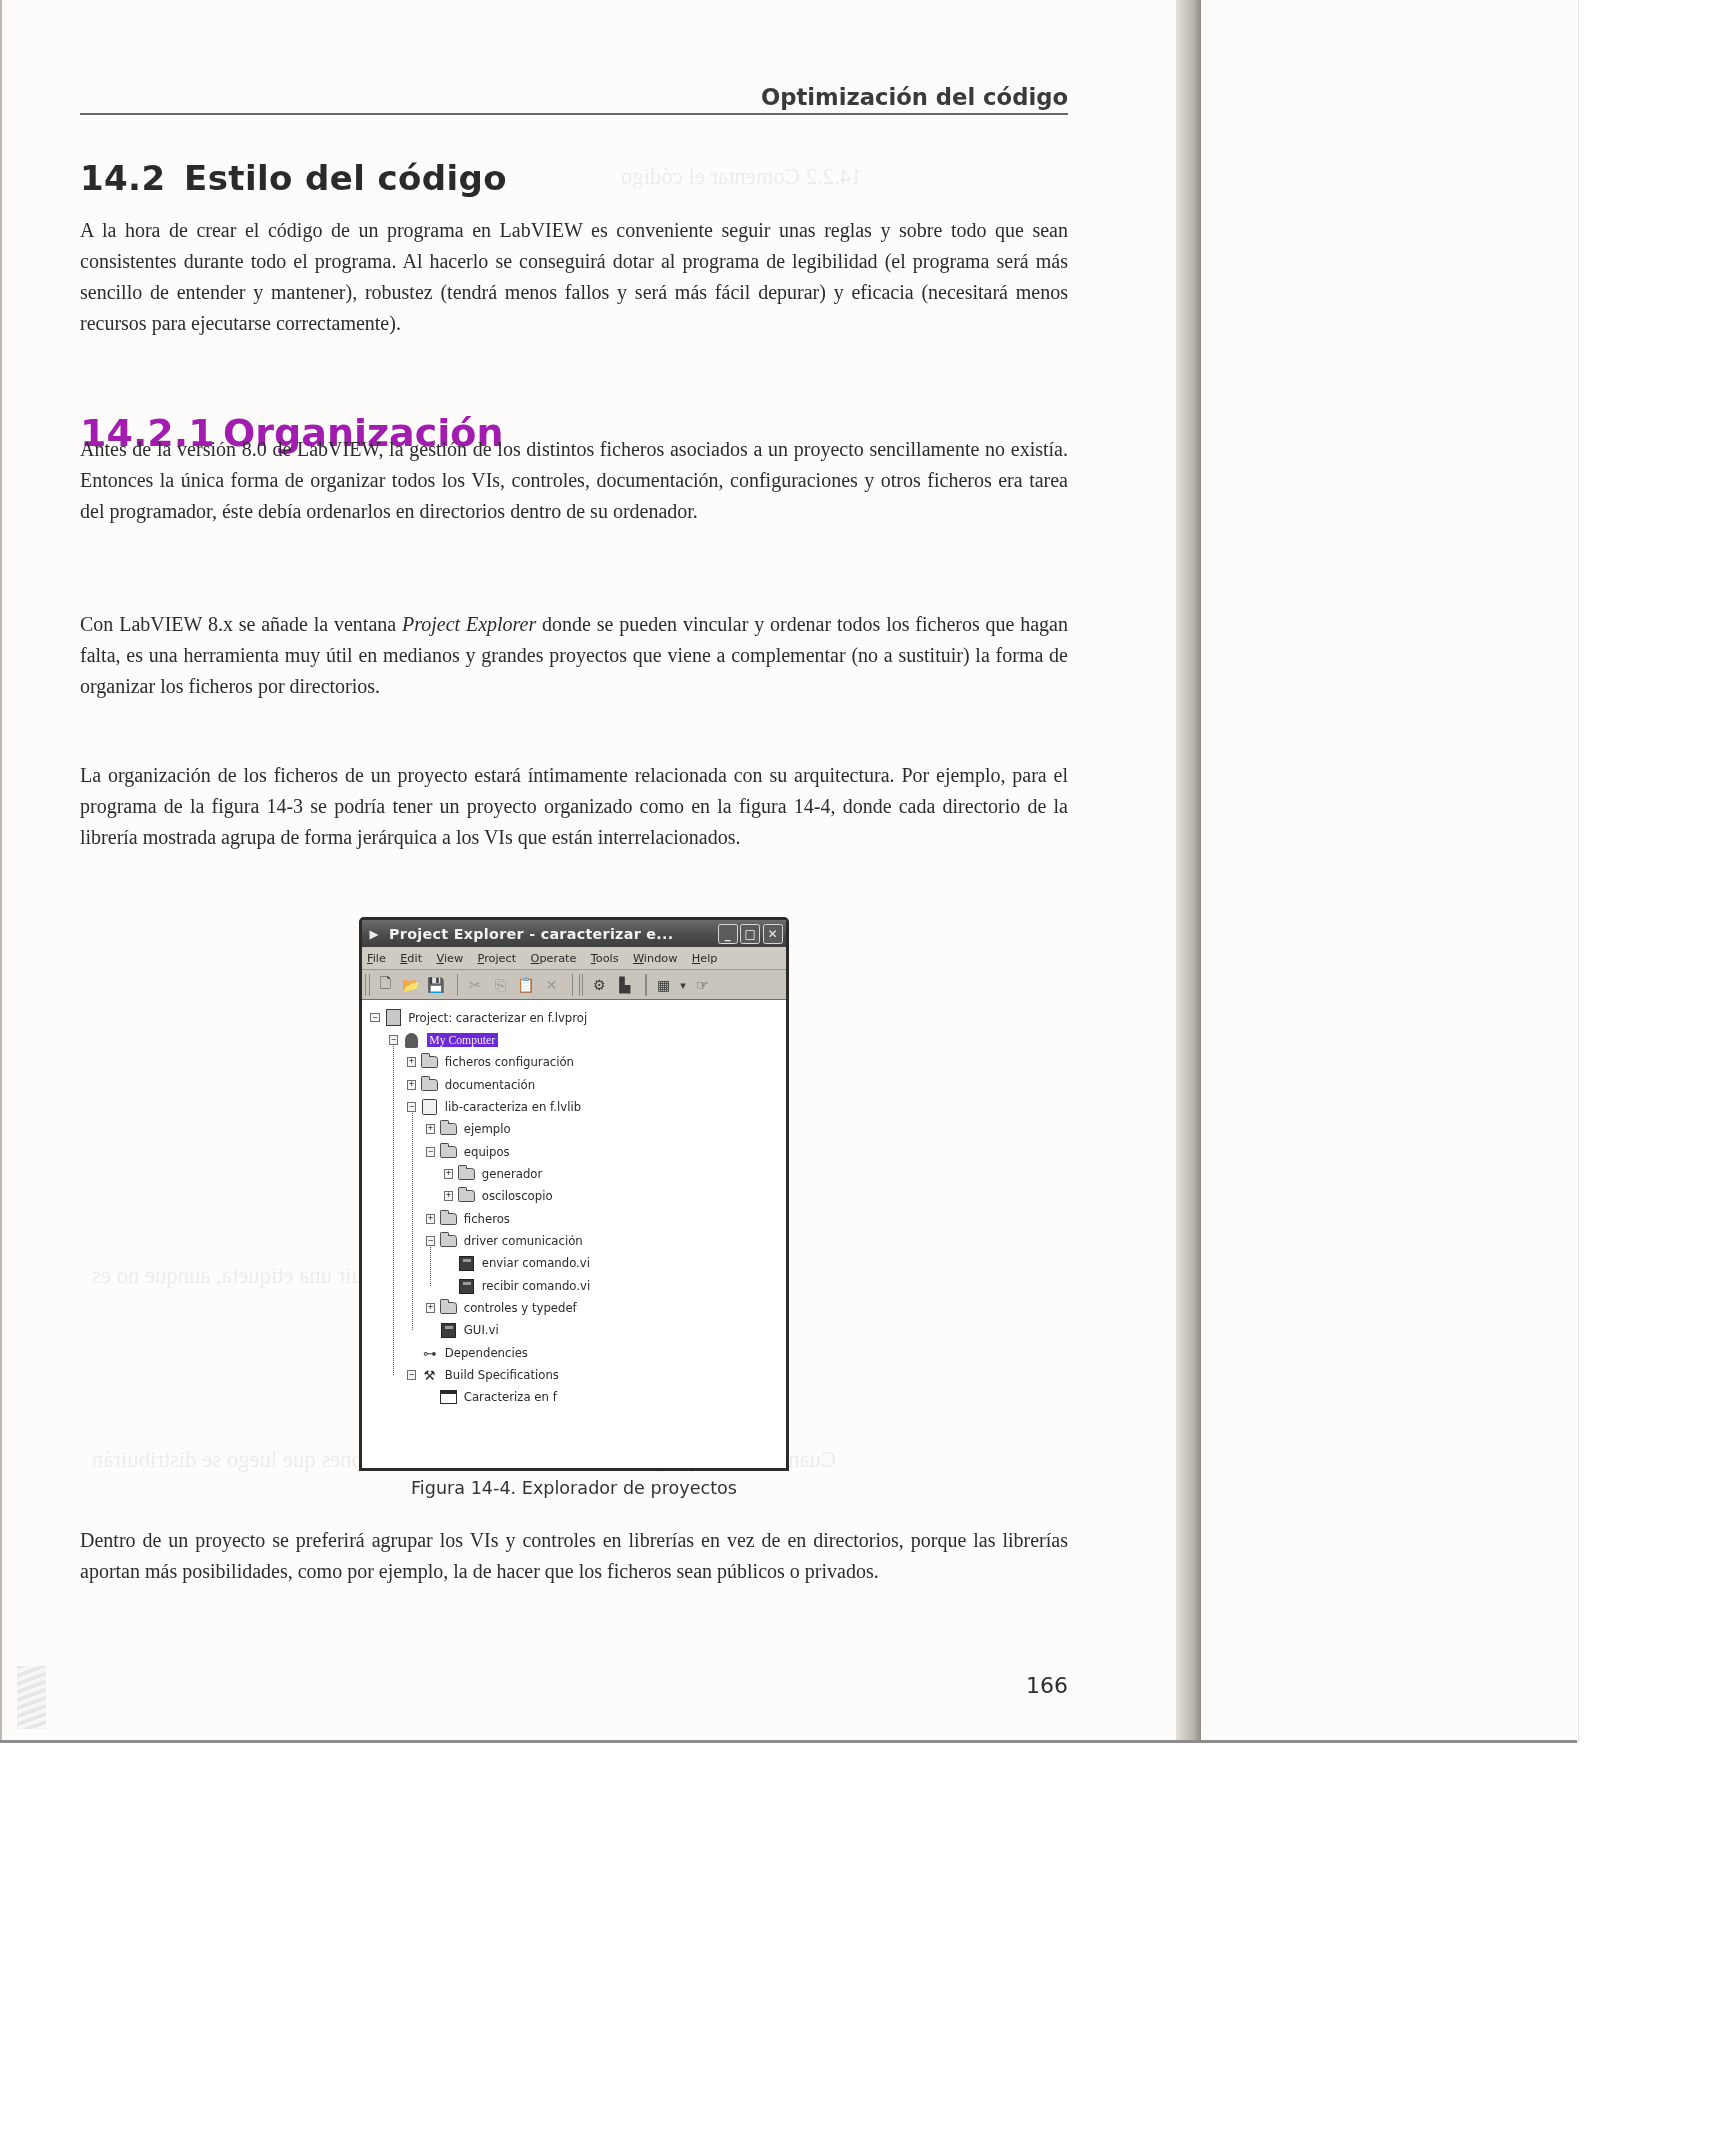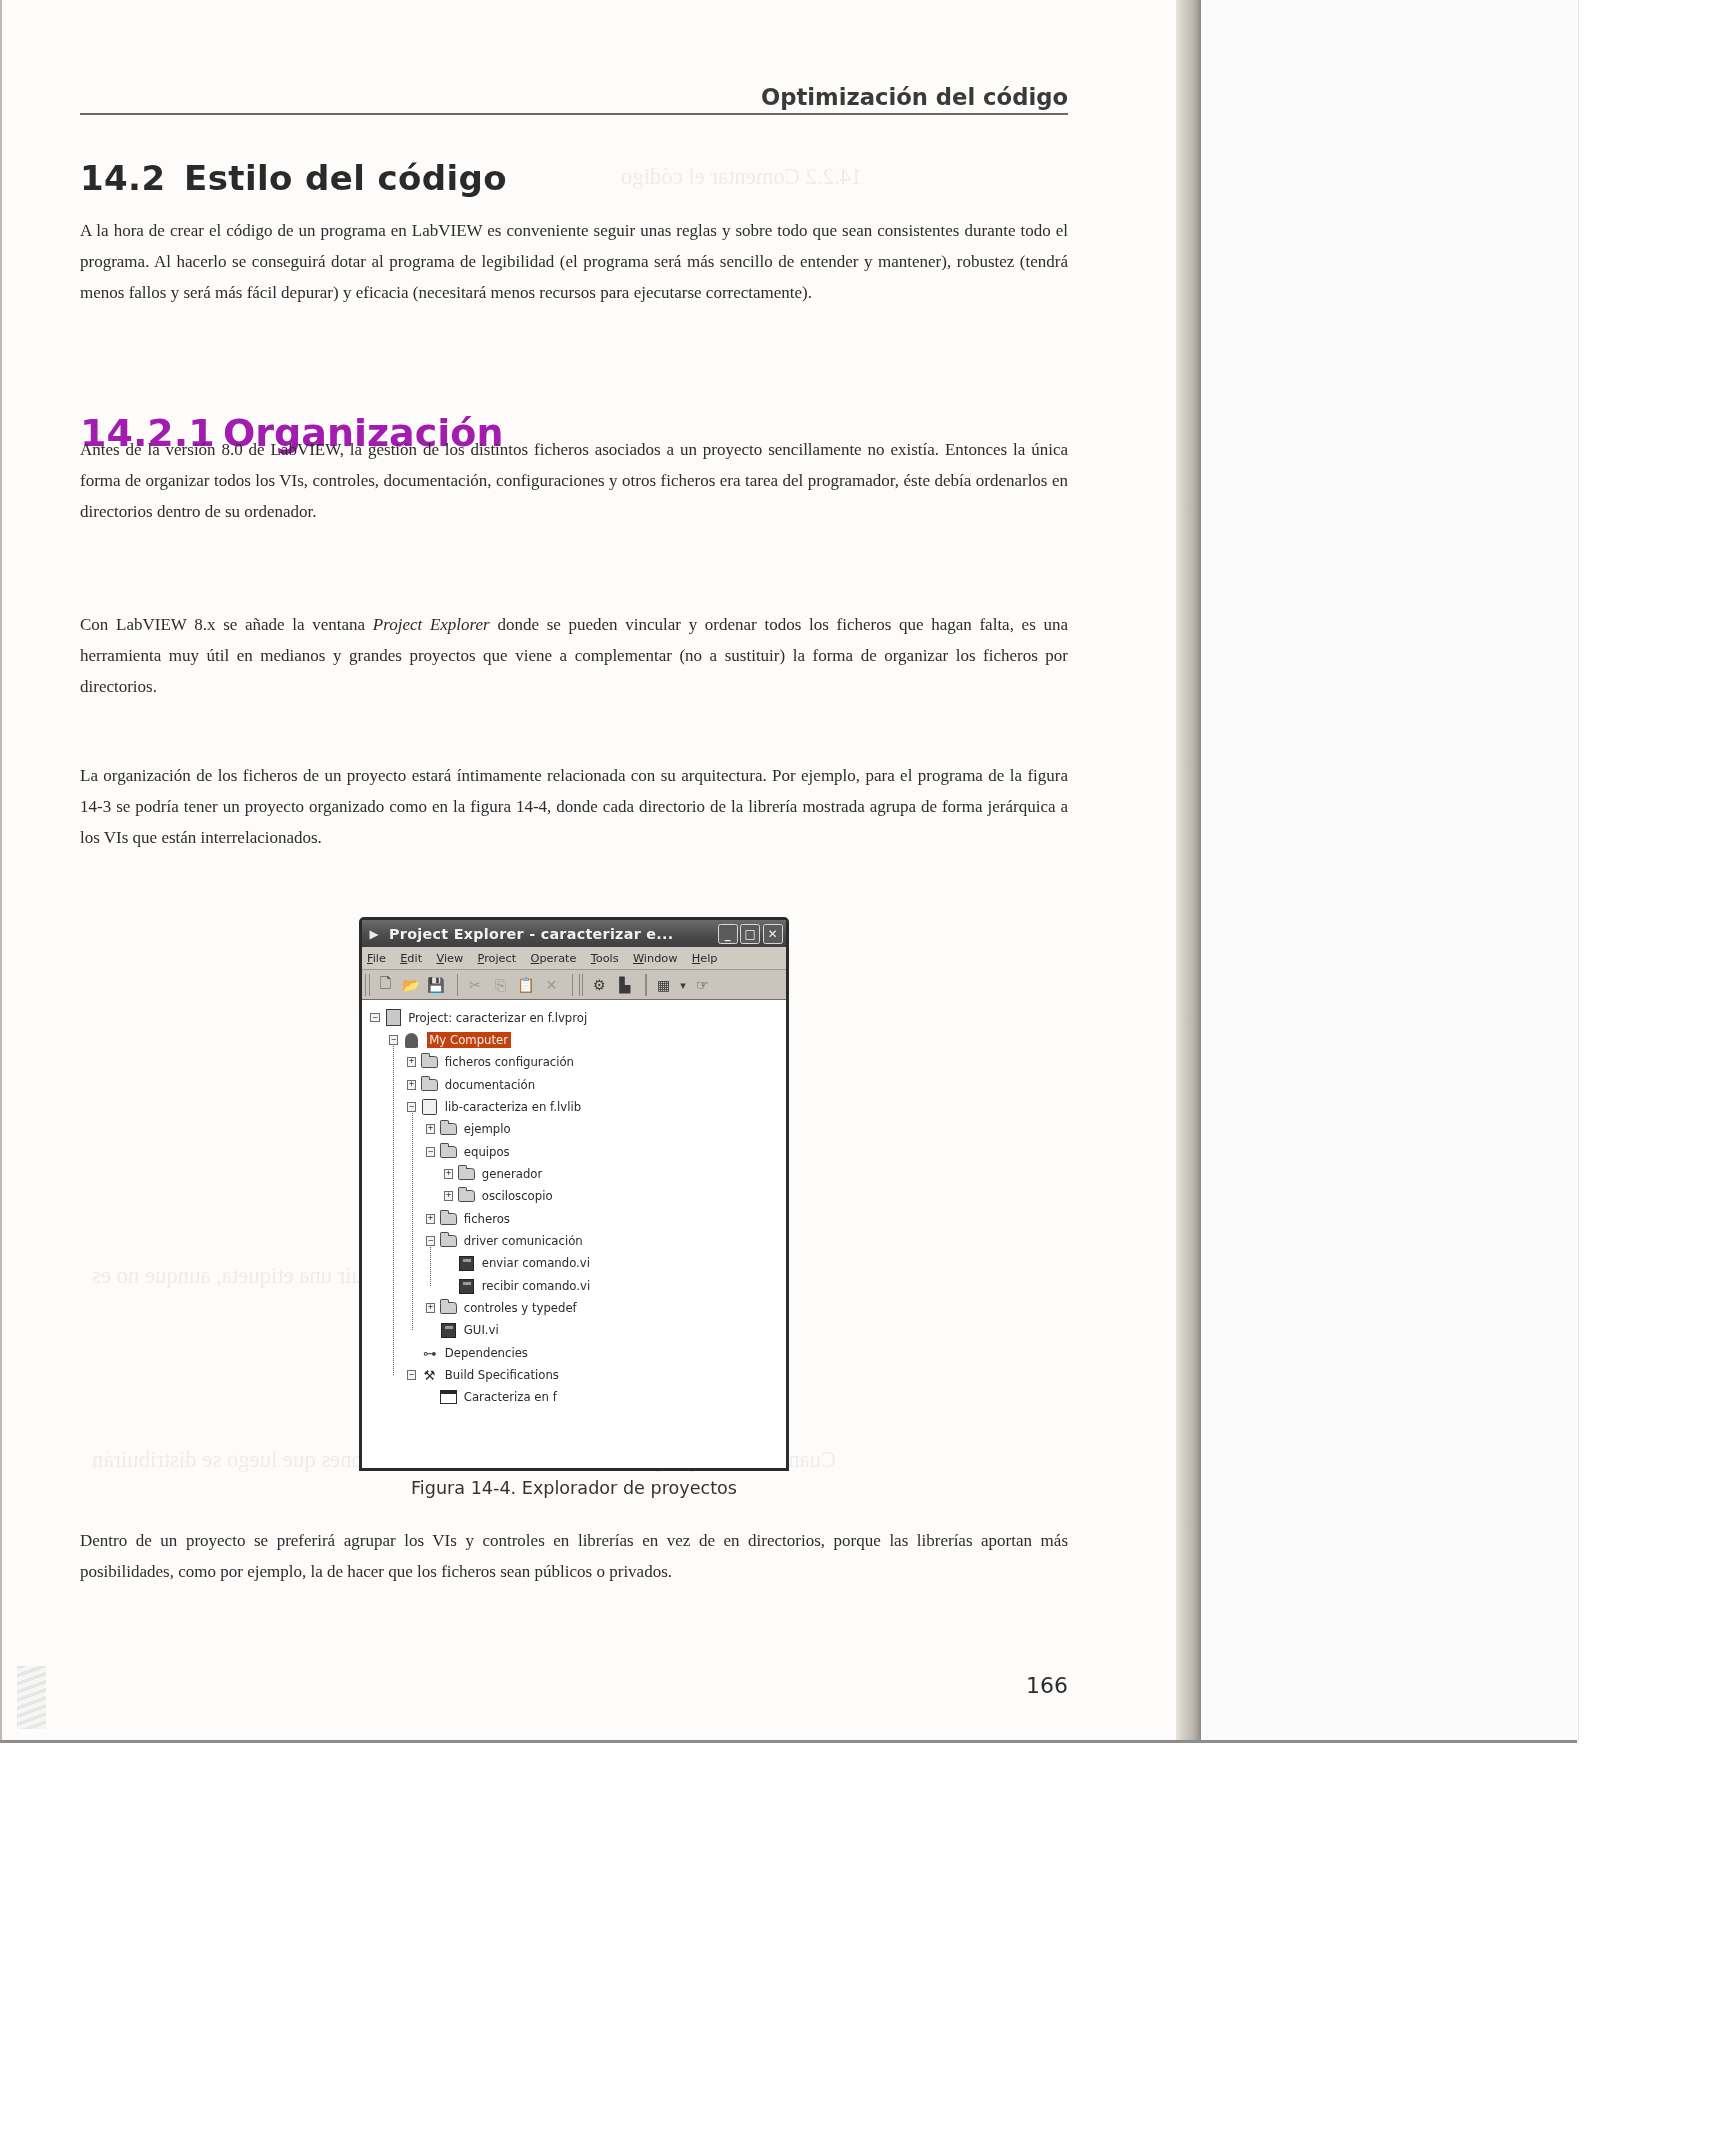--- a/index.html
+++ b/index.html
@@ -43,21 +43,21 @@
     }
     .h1 .num { display: inline-block; width: 104px; }
     .h2 {
       position: absolute; left: 80px; top: 411px;
       font-family: "DejaVu Sans", "Liberation Sans", sans-serif;
       font-weight: bold; font-size: 38px; color: #a21caf;
     }
     .h2 .num { margin-right: 8.4px; }
     .para {
       position: absolute; left: 80px; width: 988px;
-      font-size: 17px; line-height: 31px; text-align: justify;
+      font-size: 20px; line-height: 31px; text-align: justify;
       color: #2c2c2c;
     }
     .para em { }
     .p1 { top: 215px; }
     .p2 { top: 434px; }
     .p3 { top: 609px; }
     .p4 { top: 760px; }
     .p5 { top: 1525px; }
     .page-number {
       position: absolute; left: 1007px; top: 1673px; width: 61px; text-align: right;
@@ -116,21 +116,21 @@
     .folder-shape { width: 17px; height: 11.7px; background: #cfcfcf; border: 1.3px solid #4a4a4a; border-radius: 1.7px 3.4px 1.7px 1.7px; box-sizing: border-box; position: relative; }
     .folder-shape::before { content: ""; position: absolute; left: -1.3px; top: -4.2px; width: 7.6px; height: 3.4px; border: 1.3px solid #4a4a4a; border-bottom: none; border-radius: 1.7px 1.7px 0 0; background: #cfcfcf; }
     .vi-shape { width: 15px; height: 15px; background: #3d3d3d; border: 0.8px solid #222; box-sizing: border-box; position: relative; }
     .vi-shape::after { content: ""; position: absolute; left: 2.5px; top: 2.5px; width: 8.4px; height: 3.4px; background: #9b9b9b; }
     .lib-shape { width: 14.3px; height: 16px; border: 1.3px solid #3a3a3a; background: #f0f0f0; box-sizing: border-box; border-radius: 1.7px; }
     .proj-shape { width: 15px; height: 17px; border: 1.3px solid #3a3a3a; background: #c8c8c8; box-sizing: border-box; }
     .computer-shape { width: 13.4px; height: 15px; background: #5b5b5b; border-radius: 6.7px 6.7px 1.7px 1.7px; }
     .dep-shape { font-size: 13.4px; color: #3a3a3a; }
     .build-shape { font-size: 13.4px; color: #2a2a2a; }
     .exe-shape { width: 17px; height: 13.4px; border: 1.7px solid #2a2a2a; box-sizing: border-box; border-top-width: 4.2px; }
-    .tree-label.selected { background: #c2410c; color: #efefef; padding: 0.8px 2.5px; }
+    .tree-label.selected { background: #6d28d9; color: #efefef; padding: 0.8px 2.5px; font-family: Liberation Serif, serif; }
     .tree-line-v { position: absolute; width: 0; border-left: 0.8px dotted #555; }
     .pe-caption {
       position: absolute; left: 359px; top: 1478px; width: 430px; text-align: center;
       font-family: "DejaVu Sans", "Liberation Sans", sans-serif; font-size: 17.6px; color: #333;
     }
     
     .ghost { position: absolute; color: rgba(120,120,120,0.12); font-size: 22.7px; white-space: nowrap; transform: scaleX(-1); font-family: "Liberation Serif", serif; }
   </style>
 </head>
 <body>

